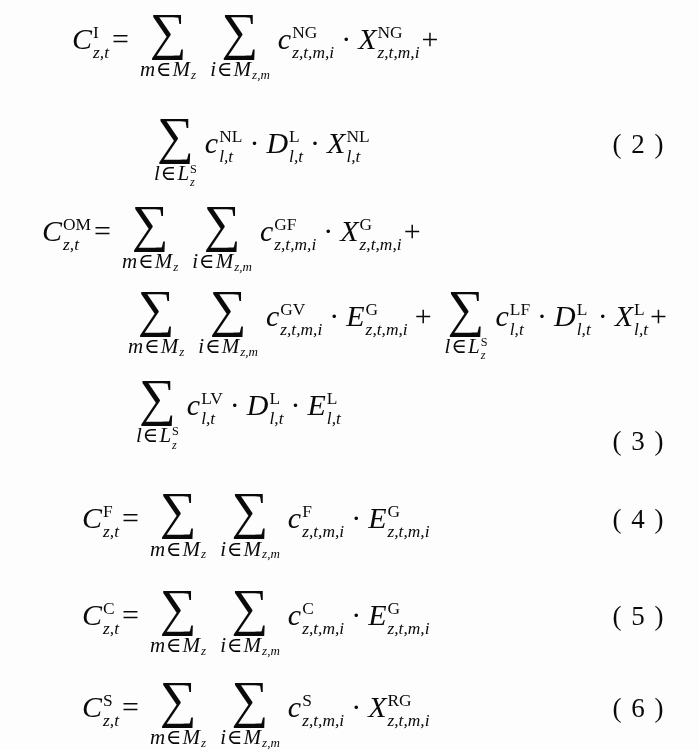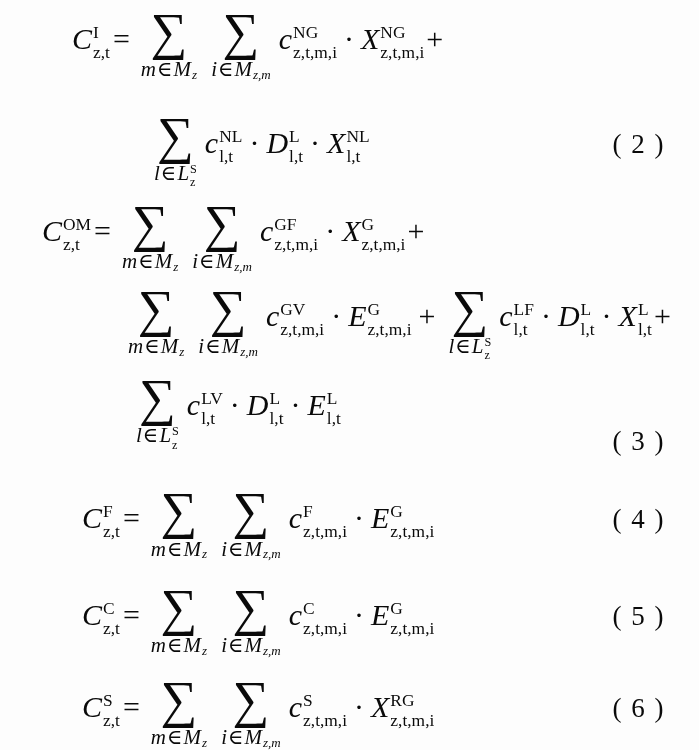--- a/index.html
+++ b/index.html
@@ -29,21 +29,21 @@
   .scripts {
     display:inline-flex;
     flex-direction:column;
     align-items:flex-start;
     font-size:0.58em;
     line-height:1.12;
     vertical-align:0.62em;
     margin-left:1px;
   }
   .sup { font-style:normal; display:block; }
-  .sub { display:block; }
+  .sub { font-style:italic; display:block; }
   .subonly { font-size:0.62em; font-style:italic; vertical-align:-0.22em; margin-left:1px; }
 
   
   .sum { flex:0 0 auto; text-align:center; margin:0 8px 0 6px; white-space:nowrap; }
   .sigma { font-size:1.72em; line-height:0.88; font-style:normal; }
   .limit { font-size:0.70em; line-height:1.05; margin-top:4px; white-space:nowrap; }
 
   .op { font-style:normal; }
   .op-eq { margin:0 5px 0 3px; }
   .op-cdot { margin:0 7px; }

